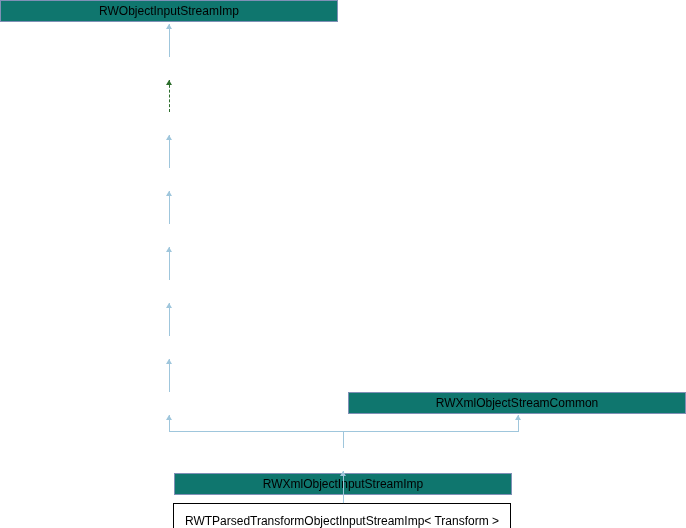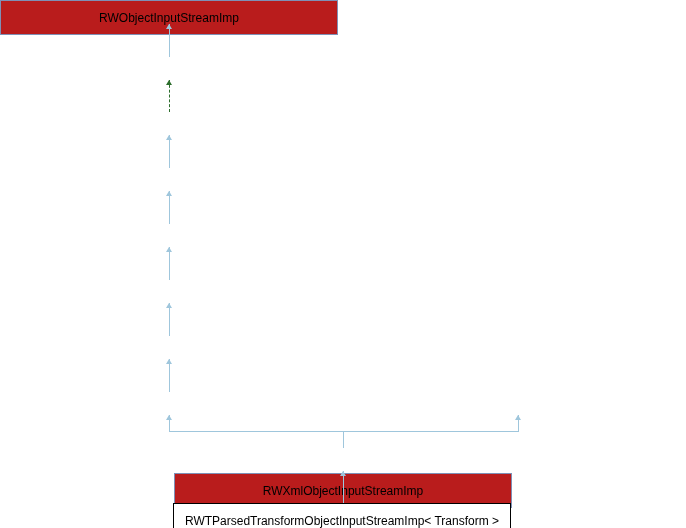--- a/index.html
+++ b/index.html
@@ -6,22 +6,22 @@
   .diagram{
     position:relative;
     width:686px;height:528px;
     background:#ffffff;
     font-family:"Liberation Sans", sans-serif;
     overflow:hidden;
   }
   .node{
     position:absolute;
     box-sizing:border-box;
-    width:338px;height:35px;
-    background:#b91c1c;
+    width:338px;height:22px;
+    background:#0f766e;
     border:1px solid #7f90b6;
     display:flex;align-items:center;justify-content:center;
     font-size:12px;color:#000000;
     white-space:nowrap;
   }
   .node.current{
     background:#ffffff;
     border:1px solid #000000;
     height:36px;
   }
@@ -56,20 +56,21 @@
 <div class="diagram">
 
   <div class="node n0">RWTMonitor&lt; RWMutexLock &gt;</div>
   <div class="node n1">RWTCountingBody&lt; RWMutexLock &gt;</div>
   <div class="node n2">RWBodyBase</div>
   <div class="node n3">RWStreamImp</div>
   <div class="node n4">RWInputStreamImp</div>
   <div class="node n5">RWDataInputStreamImp</div>
   <div class="node n6">RWFilteredDataInputStreamImp</div>
   <div class="node n7">RWObjectInputStreamImp</div>
+  <div class="node n8">RWXmlObjectStreamCommon</div>
   <div class="node n9">RWXmlObjectInputStreamImp</div>
   <div class="node current n10">RWTParsedTransformObjectInputStreamImp&lt; Transform &gt;</div>
 
   <div class="vline" style="left:169px;top:24px;height:33px"></div>
   <div class="arrow" style="left:166px;top:24px"></div>
 
   <div class="vline dashed" style="left:169px;top:80px;height:32px"></div>
   <div class="arrow green" style="left:166px;top:80px"></div>
 
   <div class="vline" style="left:169px;top:135px;height:33px"></div>

